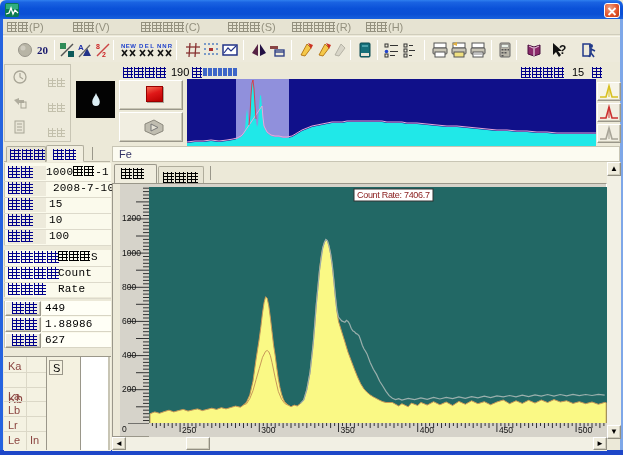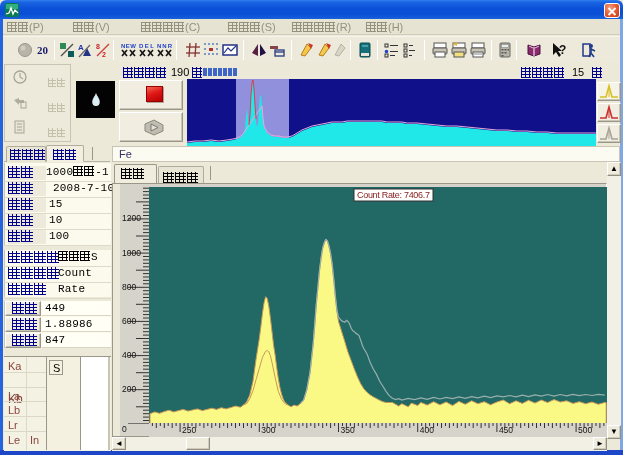--- a/index.html
+++ b/index.html
@@ -301,21 +301,21 @@
     <div class="ab vlabel" style="left:12px;top:302px"><span style="--g:#00008B"><span class="c" style="width:12px;height:12px"></span><span class="c" style="width:12px;height:12px"></span></span></div>
     <div class="ab" style="left:42px;top:301px;width:69px;height:15px;background:#FFFFF6;border-bottom:1px solid #d8d5c4"></div>
     <div class="ab mono" style="left:45px;top:302px">449</div>
     <div class="ab btn" style="left:5px;top:317px;width:36px;height:15px"></div>
     <div class="ab vlabel" style="left:12px;top:318px"><span style="--g:#00008B"><span class="c" style="width:12px;height:12px"></span><span class="c" style="width:12px;height:12px"></span></span></div>
     <div class="ab" style="left:42px;top:317px;width:69px;height:15px;background:#FFFFF6;border-bottom:1px solid #d8d5c4"></div>
     <div class="ab mono" style="left:45px;top:318px">1.88986</div>
     <div class="ab btn" style="left:5px;top:333px;width:36px;height:15px"></div>
     <div class="ab vlabel" style="left:12px;top:334px"><span style="--g:#00008B"><span class="c" style="width:12px;height:12px"></span><span class="c" style="width:12px;height:12px"></span></span></div>
     <div class="ab" style="left:42px;top:333px;width:69px;height:15px;background:#FFFFF6;border-bottom:1px solid #d8d5c4"></div>
-    <div class="ab mono" style="left:45px;top:334px">847</div>
+    <div class="ab mono" style="left:45px;top:334px">627</div>
     <div class="ab" style="left:4px;top:356px;width:107px;height:95px;background:#F4F2E2;border-top:1px solid #9a978a"></div>
     <div class="ab" style="left:8px;top:360px;font-size:11px;color:#8b4540">Ka</div>
     <div class="ab" style="left:8px;top:392px;font-size:12px;color:#8b4540">Kb</div>
     <div class="ab" style="left:8px;top:390px;font-size:11px;color:#8b4540">La</div>
     <div class="ab" style="left:8px;top:404px;font-size:11px;color:#8b4540">Lb</div>
     <div class="ab" style="left:8px;top:419px;font-size:11px;color:#8b4540">Lr</div>
     <div class="ab" style="left:8px;top:434px;font-size:11px;color:#8b4540">Le</div>
     <div class="ab" style="left:30px;top:434px;font-size:11px;color:#8b4540">In</div>
     <div class="ab" style="left:26px;top:357px;width:1px;height:93px;background:#dbd8c7"></div>
     <div class="ab" style="left:46px;top:357px;width:1px;height:93px;background:#9a978a"></div>

